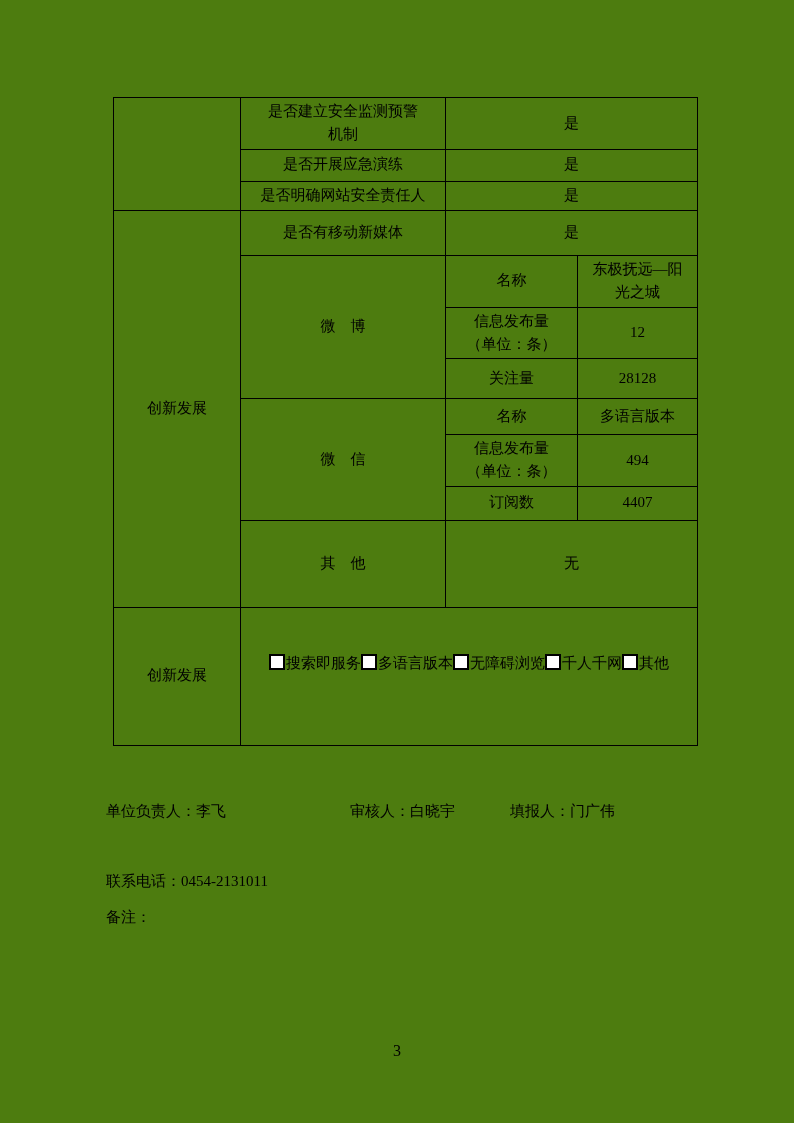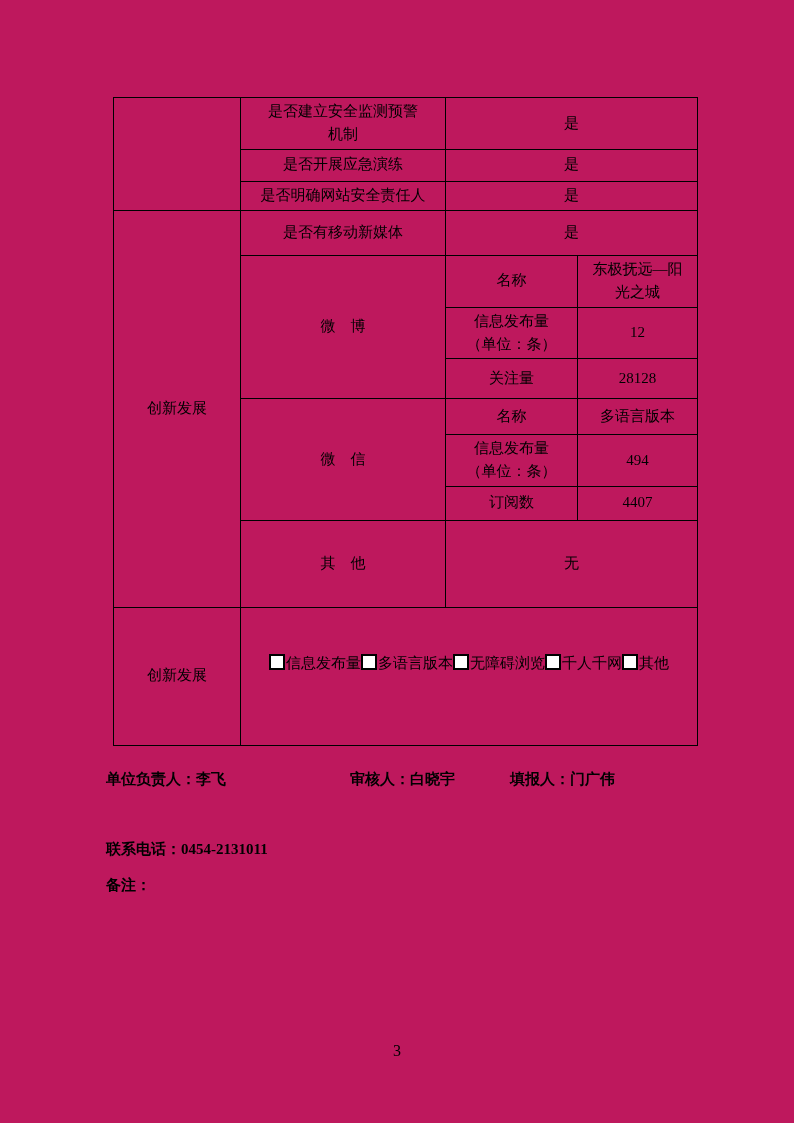--- a/index.html
+++ b/index.html
@@ -1,20 +1,20 @@
 <!DOCTYPE html>
 <html><head>
 <meta charset="utf-8">
 <style>
   html, body { margin: 0; padding: 0; background: #ffffff; }
   .page {
     position: relative;
     width: 794px;
     height: 1123px;
-    background: #be185d;
+    background: #4d7c0f;
     font-family: "Liberation Serif", "DejaVu Serif", serif;
     color: #000000;
     overflow: hidden;
   }
   table.report {
     position: absolute;
     left: 113px;
     top: 97px;
     width: 584px;
     border-collapse: collapse;
@@ -40,22 +40,23 @@
     width: 12px;
     height: 12px;
     border: 2px solid #000000;
     vertical-align: -2px;
     margin-right: 1px;
     background: #ffffff;
   }
   .footer-item {
     position: absolute;
     font-size: 15px;
-    font-weight: bold;
+    font-weight: normal;
     white-space: nowrap;
+    margin-top: 32px;
   }
   .page-number {
     position: absolute;
     left: 0;
     top: 1042px;
     width: 100%;
     text-align: center;
     font-size: 16px;
   }
 </style>
@@ -122,21 +123,21 @@
 
       <tr style="height:87px">
         <td>其　他</td>
         <td colspan="2">无</td>
       </tr>
 
       <tr style="height:138px">
         <td>创新发展</td>
         <td colspan="3" class="cbx-cell">
           <div class="cbx-line">
-            <span class="cbx-item"><span class="cbx"></span><span>信息发布量</span></span><span class="cbx-item"><span class="cbx"></span><span>多语言版本</span></span><span class="cbx-item"><span class="cbx"></span><span>无障碍浏览</span></span><span class="cbx-item"><span class="cbx"></span><span>千人千网</span></span><span class="cbx-item"><span class="cbx"></span><span>其他</span></span>
+            <span class="cbx-item"><span class="cbx"></span><span>搜索即服务</span></span><span class="cbx-item"><span class="cbx"></span><span>多语言版本</span></span><span class="cbx-item"><span class="cbx"></span><span>无障碍浏览</span></span><span class="cbx-item"><span class="cbx"></span><span>千人千网</span></span><span class="cbx-item"><span class="cbx"></span><span>其他</span></span>
           </div>
         </td>
       </tr>
     </tbody>
   </table>
 
   <div class="footer-item" style="left:106px; top:770px;">单位负责人：李飞</div>
   <div class="footer-item" style="left:350px; top:770px;">审核人：白晓宇</div>
   <div class="footer-item" style="left:510px; top:770px;">填报人：门广伟</div>
 

